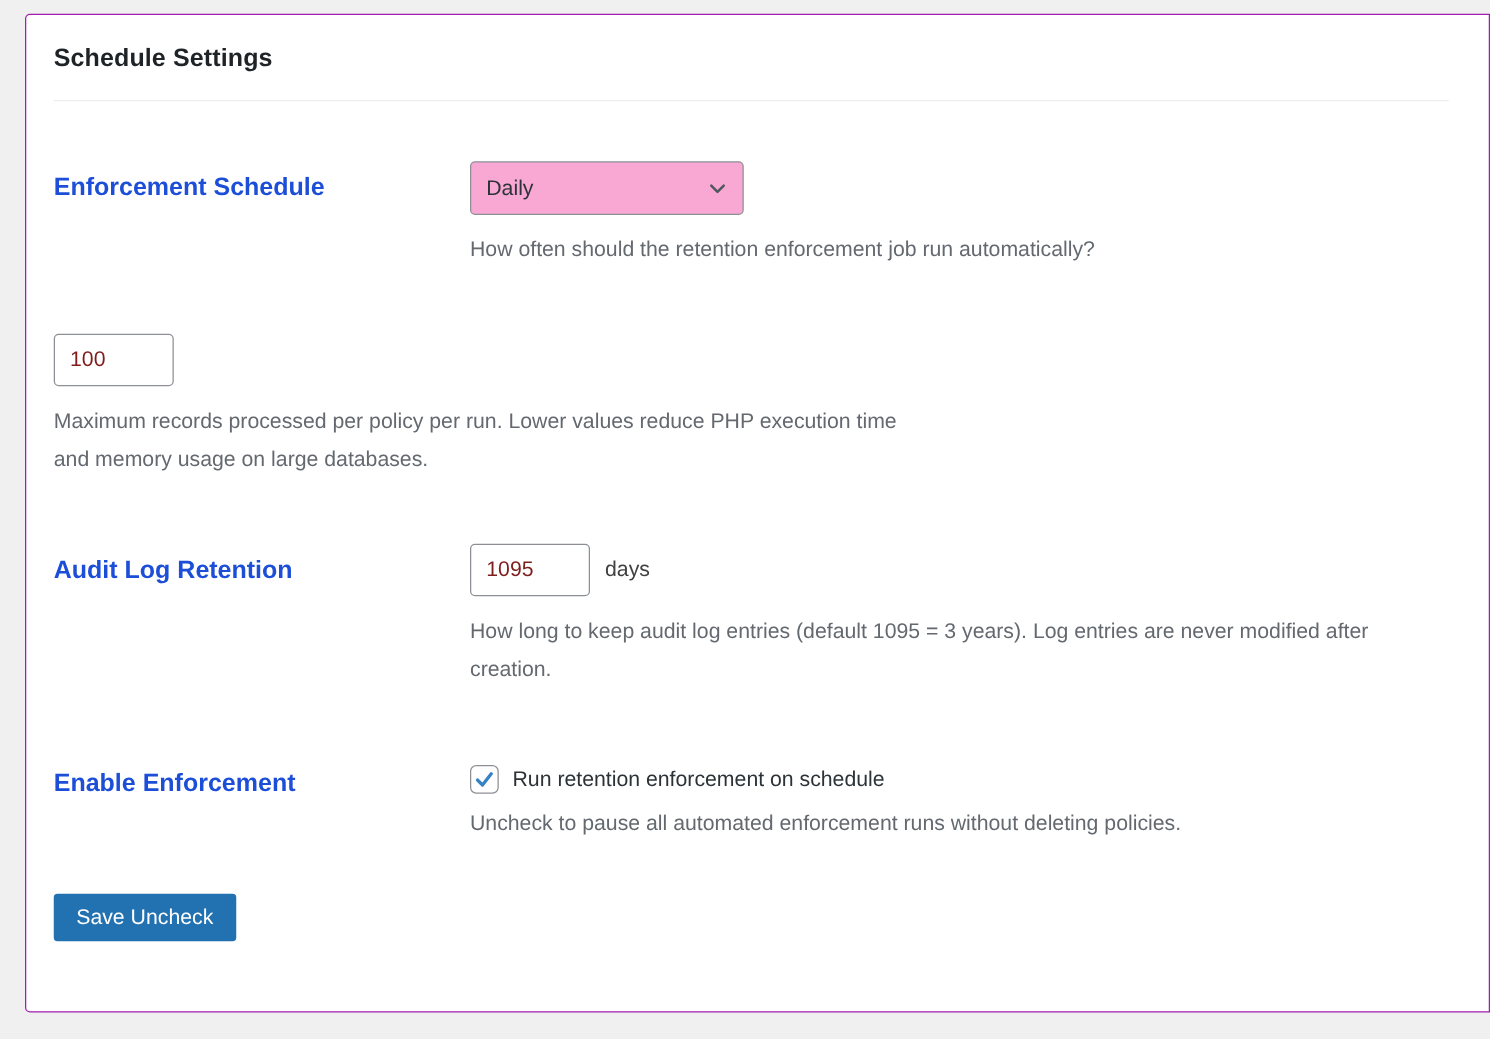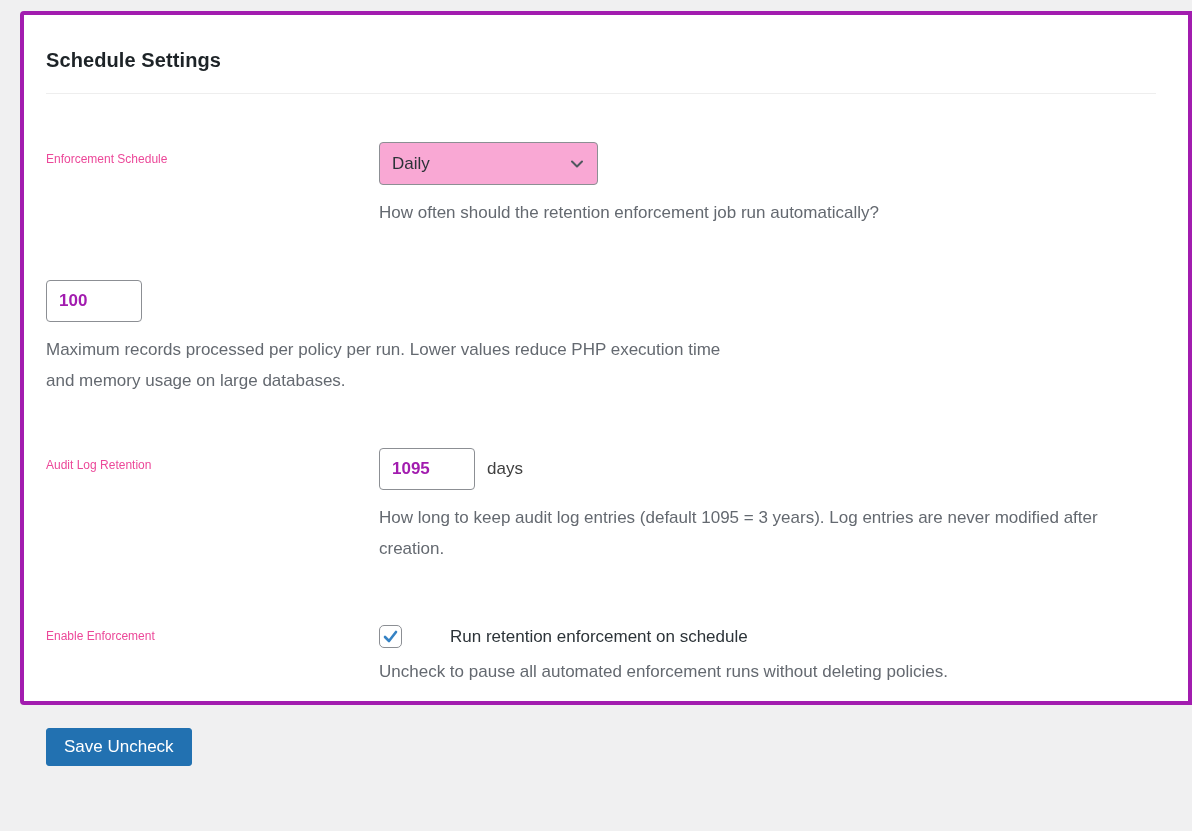--- a/index.html
+++ b/index.html
@@ -5,25 +5,25 @@
   * { box-sizing: border-box; margin: 0; padding: 0; }
   html, body {
     width: 1192px; height: 831px;
     background: #f0f0f1;
     font-family: "Liberation Sans", sans-serif;
     overflow: hidden;
   }
   .card {
     margin: 11px 0 0 20px;
     width: calc(100% - 20px);
-    height: 694px;
+    height: 799px;
     background: #ffffff;
-    border: 4px solid #a21caf;
+    border: 1px solid #a21caf;
     border-radius: 4px 0 0 4px;
-    padding: 34px 32px 0 22px;
+    padding: 24px 32px 0 22px;
   }
   .card-title {
     font-size: 20px;
     font-weight: 600;
     color: #1d2327;
     letter-spacing: 0.1px;
   }
   .title-divider {
     margin-top: 21px;
     border-bottom: 1px solid #eeeeee;
@@ -32,23 +32,23 @@
   .form-row {
     display: flex;
     align-items: flex-start;
     margin-bottom: 52px;
   }
   .form-row.row-spacious { margin-bottom: 58px; }
   .form-row.row-last { margin-bottom: 41px; }
   .row-label {
     flex: 0 0 333px;
     padding-top: 10px;
-    font-size: 12px;
-    font-weight: 400;
-    color: #ec4899;
+    font-size: 20px;
+    font-weight: 700;
+    color: #1d4ed8;
   }
   .row-label.tight { padding-top: 7px; }
   .row-field { flex: 1 1 auto; }
   .wp-select-wrap { position: relative; display: inline-block; }
   select.wp-select {
     appearance: none;
     -webkit-appearance: none;
     width: 219px;
     height: 43px;
     padding: 0 40px 0 12px;
@@ -66,25 +66,24 @@
     margin-top: -8px;
     pointer-events: none;
     width: 16px; height: 16px;
   }
   input.wp-input {
     width: 96px;
     height: 42px;
     padding: 0 12px;
     font-family: inherit;
     font-size: 17px;
-    color: #a21caf;
+    color: #7f1d1d;
     background: #ffffff;
     border: 1px solid #8c8f94;
     border-radius: 4px;
-    font-weight: bold;
   }
   .field-suffix {
     margin-left: 12px;
     font-size: 17px;
     color: #404040;
   }
   .field-inline { display: flex; align-items: center; }
   .help-text {
     margin-top: 12px;
     font-size: 17px;
@@ -92,21 +91,20 @@
     color: #646970;
   }
   .help-text.after-check { margin-top: 8px; }
   .help-w1 { max-width: 700px; }
   .help-w2 { max-width: 775px; }
   .check-row {
     display: flex;
     align-items: center;
     padding-top: 3px;
     cursor: pointer;
-    gap: 37px;
   }
   .checkbox {
     width: 23px; height: 23px;
     background: #ffffff;
     border: 1px solid #8c8f94;
     border-radius: 5px;
     display: inline-flex;
     align-items: center;
     justify-content: center;
     flex: 0 0 auto;

